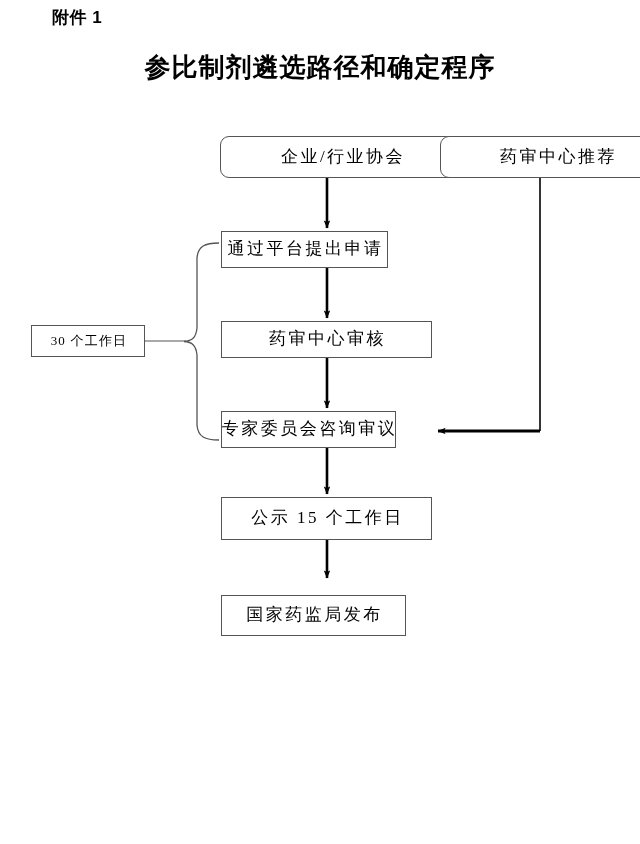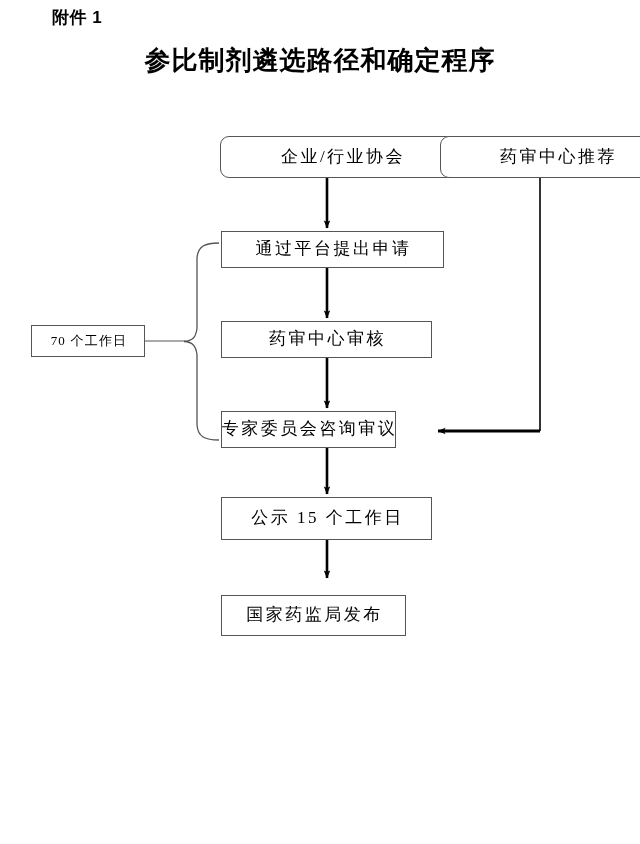--- a/index.html
+++ b/index.html
@@ -24,24 +24,24 @@
     font-family: "Liberation Sans", "DejaVu Sans", sans-serif;
     font-size: 17px;
     font-weight: 700;
     letter-spacing: 0.5px;
     line-height: 24px;
     white-space: nowrap;
   }
   .doc-title {
     position: absolute;
     left: 0;
-    top: 44px;
+    top: 52px;
     width: 640px;
     text-align: center;
-    font-family: Liberation Serif, serif;
+    font-family: Liberation Mono, monospace;
     font-size: 26px;
     font-weight: 700;
     letter-spacing: 1px;
     line-height: 34px;
     white-space: nowrap;
   }
 
   
   #flow-canvas {
     position: absolute;
@@ -75,21 +75,21 @@
     padding-left: 2px;
   }
   .node.small .node-label {
     font-size: 13px;
     letter-spacing: 1.2px;
   }
 
   
   #node-enterprise      { left: 220px; top: 136px; width: 244px; height: 42px; }
   #node-cde-recommend   { left: 440px; top: 136px; width: 235px; height: 42px; }
-  #node-apply-platform  { left: 221px; top: 231px; width: 223px; height: 37px; }
+  #node-apply-platform  { left: 221px; top: 231px; width: 167px; height: 37px; }
   #node-cde-review      { left: 221px; top: 321px; width: 211px; height: 37px; }
   #node-expert-committee{ left: 221px; top: 411px; width: 175px; height: 37px; }
   #node-publicity       { left: 221px; top: 497px; width: 211px; height: 43px; }
   #node-nmpa-release    { left: 221px; top: 595px; width: 185px; height: 41px; }
   #node-60-workdays     { left: 31px;  top: 325px; width: 114px; height: 32px; }
 </style>
 </head>
 <body>
 
 <div class="attachment-label">附件 1</div>
@@ -154,14 +154,14 @@
 
 <div class="node" id="node-publicity">
   <span class="node-label">公示 15 个工作日</span>
 </div>
 
 <div class="node" id="node-nmpa-release">
   <span class="node-label">国家药监局发布</span>
 </div>
 
 <div class="node small" id="node-60-workdays">
-  <span class="node-label">70 个工作日</span>
+  <span class="node-label">30 个工作日</span>
 </div>
 
 </body></html>

